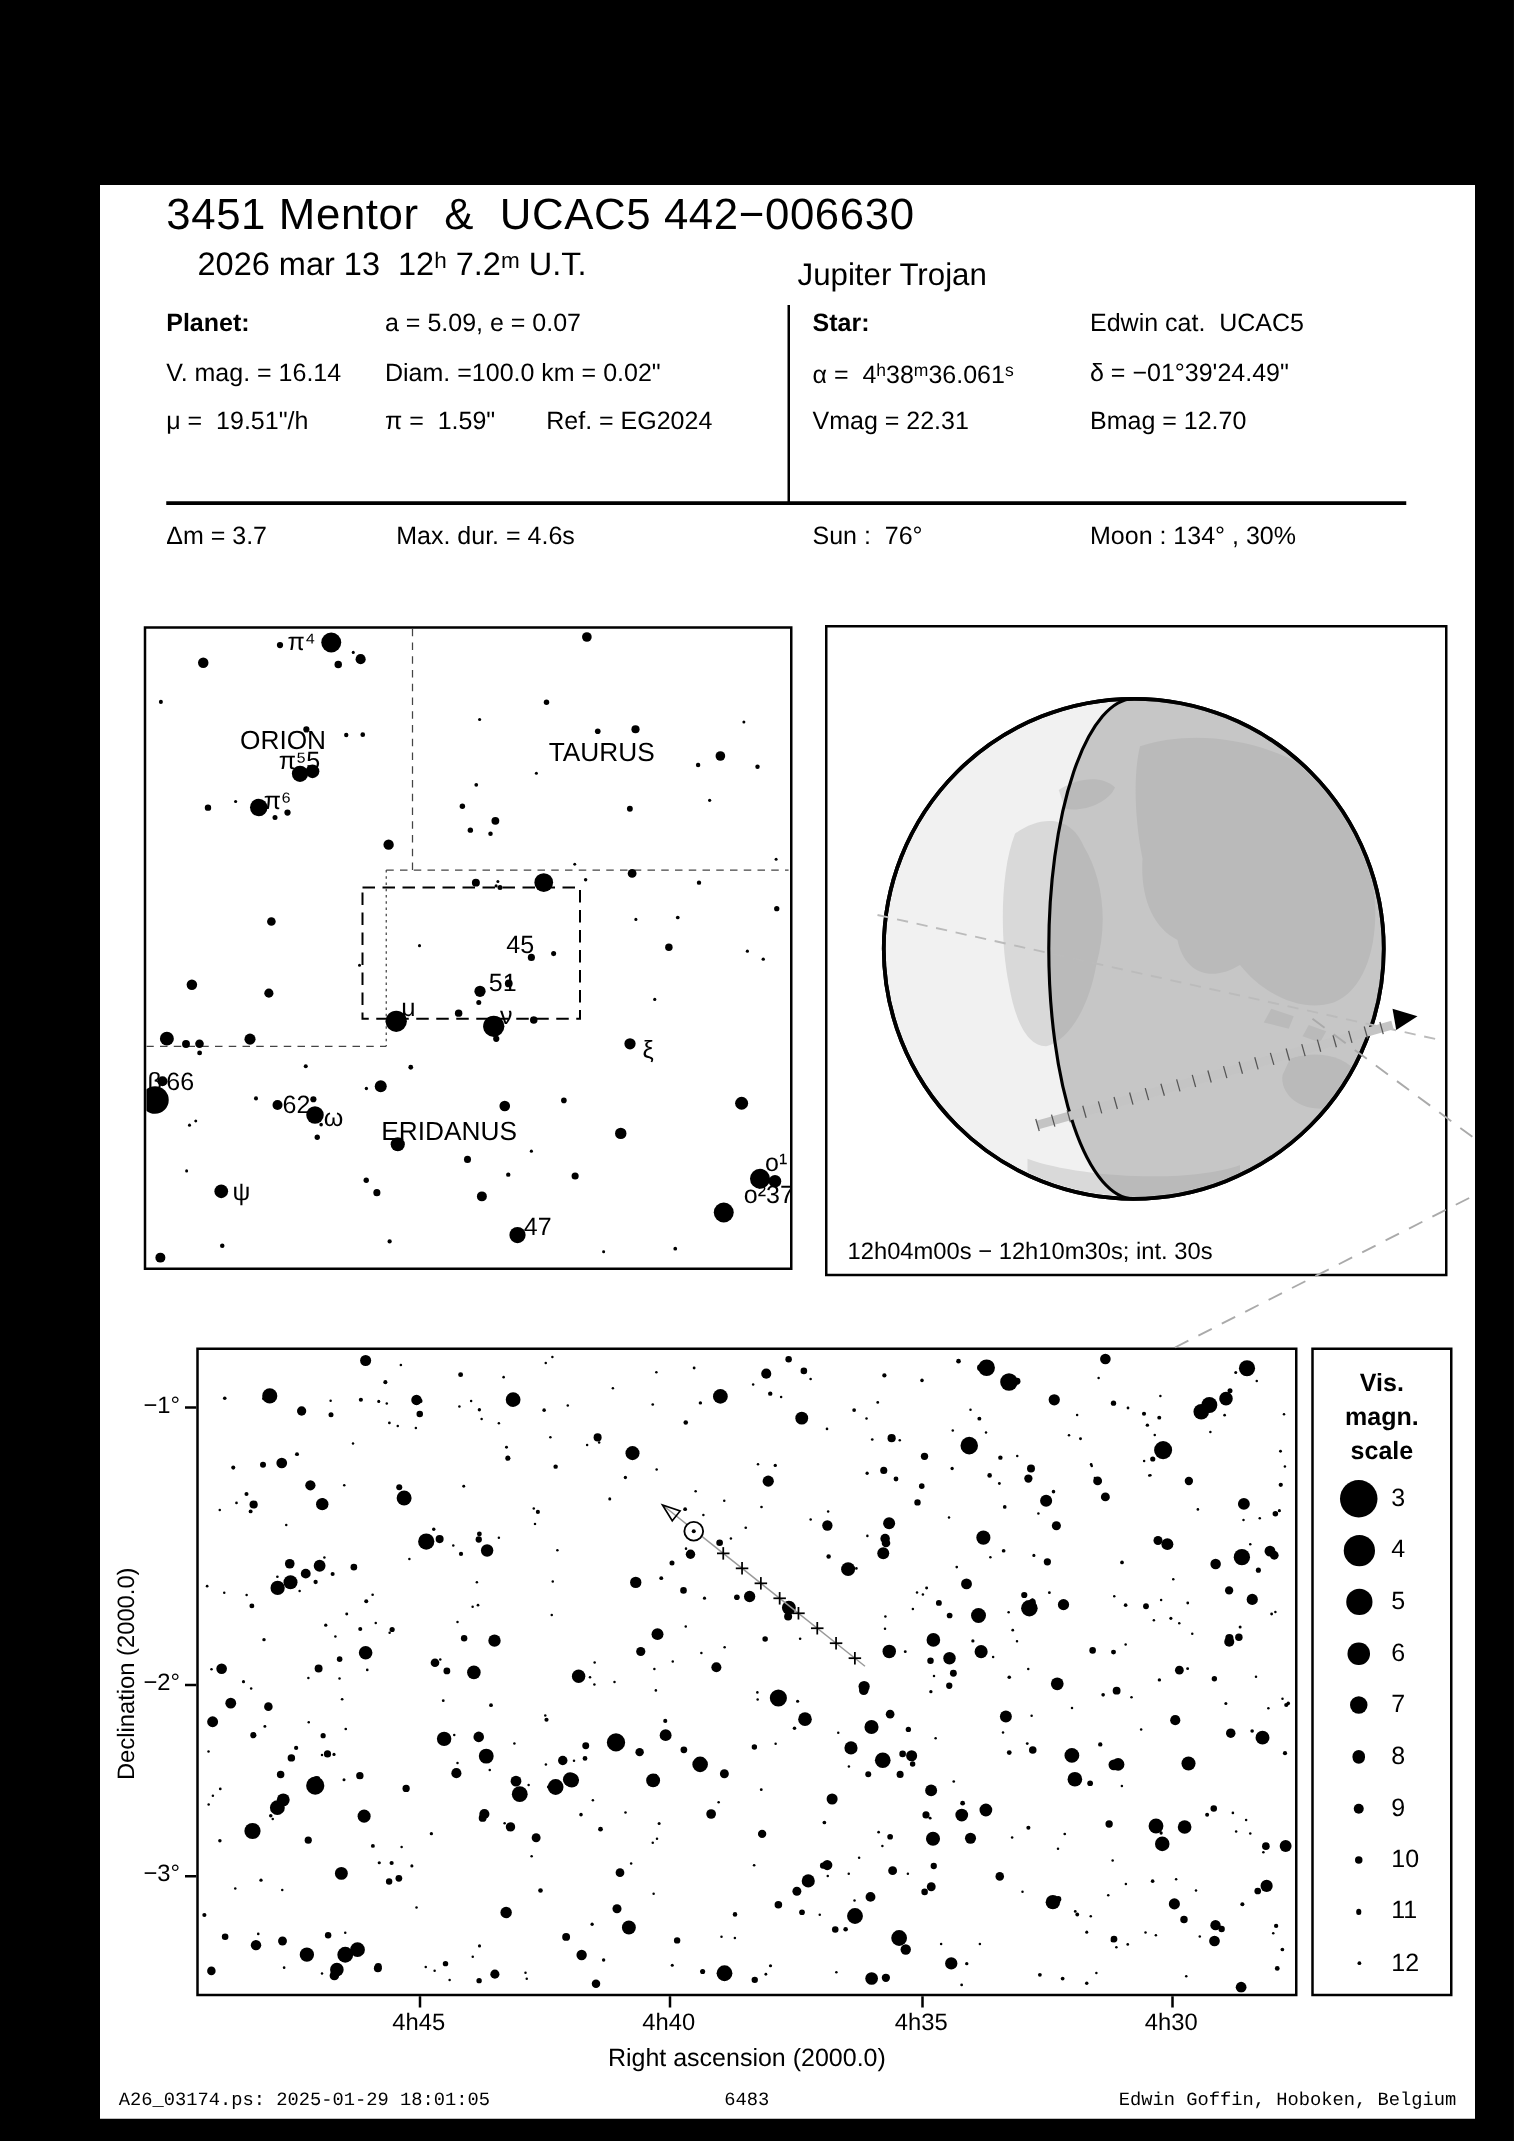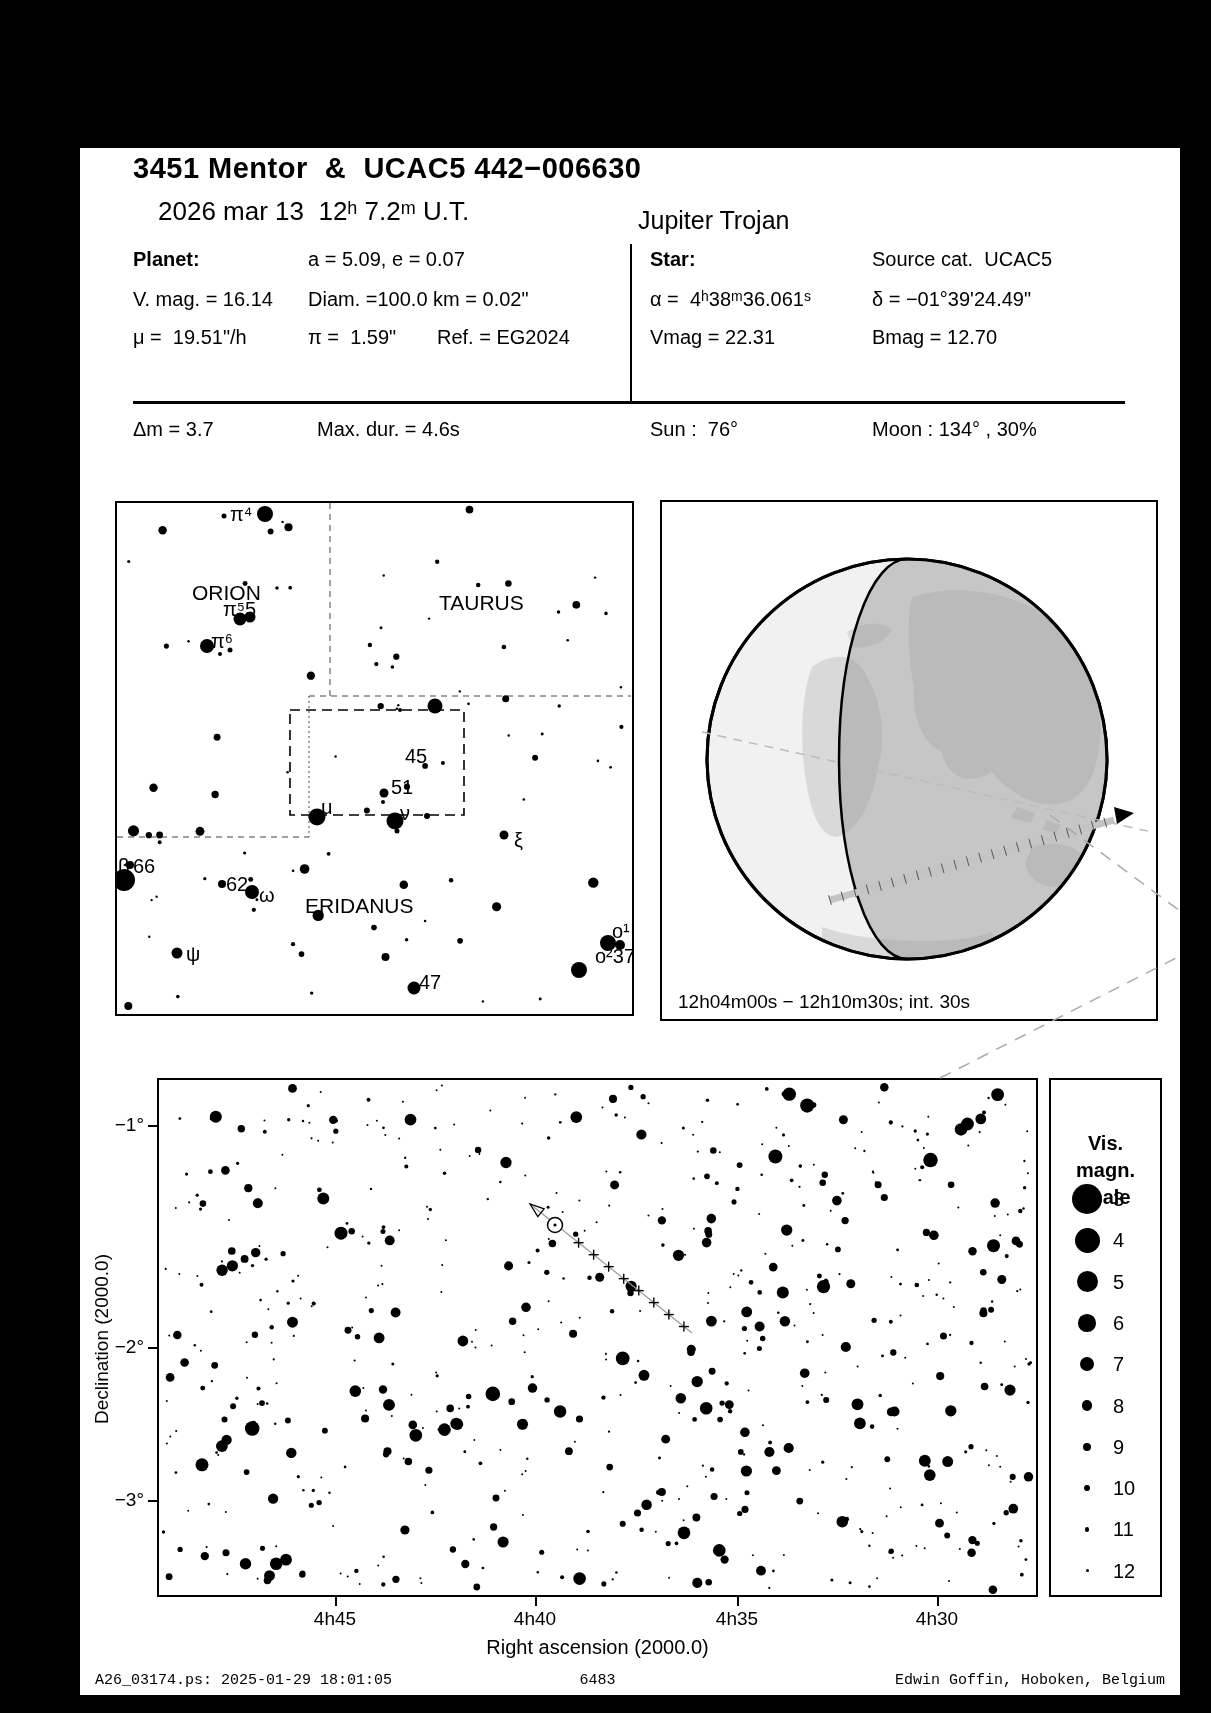--- a/index.html
+++ b/index.html
@@ -1,21 +1,21 @@
 <!DOCTYPE html>
 <html><head>
 <meta charset="utf-8">
 <style>
   html,body{margin:0;padding:0;background:#000;}
   .canvas{position:relative;width:1211px;height:1713px;background:#000;overflow:hidden;
           font-family:"Liberation Sans",sans-serif;color:#000;}
   .page{position:absolute;left:80px;top:148px;width:1100px;height:1547px;background:#fff;}
   .abs{position:absolute;}
   .t{white-space:pre;}
-  .title{font-size:29px;font-weight:bold;letter-spacing:.5px;}
+  .title{font-size:35px;font-weight:normal;letter-spacing:.5px;}
   .subtitle{font-size:26px;}
   .subtitle sup,.alpha sup{font-size:18px;vertical-align:6px;}
   .objtype{font-size:25px;}
   .info{font-size:20px;}
   .alpha sup{font-size:14px;vertical-align:5px;}
   .hrule{height:3px;background:#000;}
   .vrule{width:2px;background:#000;}
   .box{border:2.5px solid #000;background:#fff;box-sizing:border-box;}
   .finder-label{position:absolute;font-size:21px;white-space:pre;}
   .finder-star-label{position:absolute;font-size:20px;white-space:pre;}
@@ -39,21 +39,21 @@
 
   <div class="abs t title" style="left:53px;top:4px;">3451 Mentor  &amp;  UCAC5 442−006630</div>
 
   <div class="abs t subtitle" style="left:78px;top:48px;"><span>2026 mar 13  12</span><sup>h</sup><span> 7.2</span><sup>m</sup><span> U.T.</span></div>
 
   <div class="abs t objtype" style="left:558px;top:58px;">Jupiter Trojan</div>
 
   <div class="abs t info" style="left:53px;top:100px;font-weight:bold;">Planet:</div>
   <div class="abs t info" style="left:228px;top:100px;">a = 5.09, e = 0.07</div>
   <div class="abs t info" style="left:570px;top:100px;font-weight:bold;">Star:</div>
-  <div class="abs t info" style="left:792px;top:100px;">Source cat.  UCAC5</div>
+  <div class="abs t info" style="left:792px;top:100px;">Edwin cat.  UCAC5</div>
 
   <div class="abs t info" style="left:53px;top:140px;">V. mag. = 16.14</div>
   <div class="abs t info" style="left:228px;top:140px;">Diam. =100.0 km = 0.02"</div>
   <div class="abs t info alpha" style="left:570px;top:140px;"><span>α =  4</span><sup>h</sup><span>38</span><sup>m</sup><span>36.061</span><sup>s</sup></div>
   <div class="abs t info" style="left:792px;top:140px;">δ = −01°39'24.49"</div>
 
   <div class="abs t info" style="left:53px;top:178px;">μ =  19.51"/h</div>
   <div class="abs t info" style="left:228px;top:178px;">π =  1.59"</div>
   <div class="abs t info" style="left:357px;top:178px;">Ref. = EG2024</div>
   <div class="abs t info" style="left:570px;top:178px;">Vmag = 22.31</div>
@@ -956,21 +956,21 @@
         <div class="ticklab" style="left: 6px; top: 966px; width: 58px; text-align: right;">−1°</div>
         <div class="tick" style="left: 68px; top: 1199px; width: 9px; height: 2px;"></div>
         <div class="ticklab" style="left: 6px; top: 1188px; width: 58px; text-align: right;">−2°</div>
         <div class="tick" style="left: 68px; top: 1352px; width: 9px; height: 2px;"></div>
         <div class="ticklab" style="left: 6px; top: 1341px; width: 58px; text-align: right;">−3°</div>
       </div>
   <div class="axis-title" style="left:77px;top:1488px;width:881px;text-align:center;">Right ascension (2000.0)</div>
   <div class="axis-title" style="left:-88px;top:1180px;width:220px;text-align:center;transform:rotate(-90deg);font-size:19px;">Declination (2000.0)</div>
 
   <div class="abs box" id="legend-box" style="left:969px;top:930px;width:113px;height:519px;">
-    <div class="legend-title" style="top:14px;margin-top:36px;"><span>Vis.</span><br><span>magn.</span><br><span>scale</span></div>
+    <div class="legend-title" style="top:14px;"><span>Vis.</span><br><span>magn.</span><br><span>scale</span></div>
     <div id="legend-rows">
           <div class="legend-row" style="top: 119px;">
             <div class="legend-dot" style="left: 21px; top: -15px; width: 30px; height: 30px;"></div>
             <div class="legend-num">3</div>
           </div>
           <div class="legend-row" style="top: 160.3px;">
             <div class="legend-dot" style="left: 23.5px; top: -12.5px; width: 25px; height: 25px;"></div>
             <div class="legend-num">4</div>
           </div>
           <div class="legend-row" style="top: 201.6px;">

